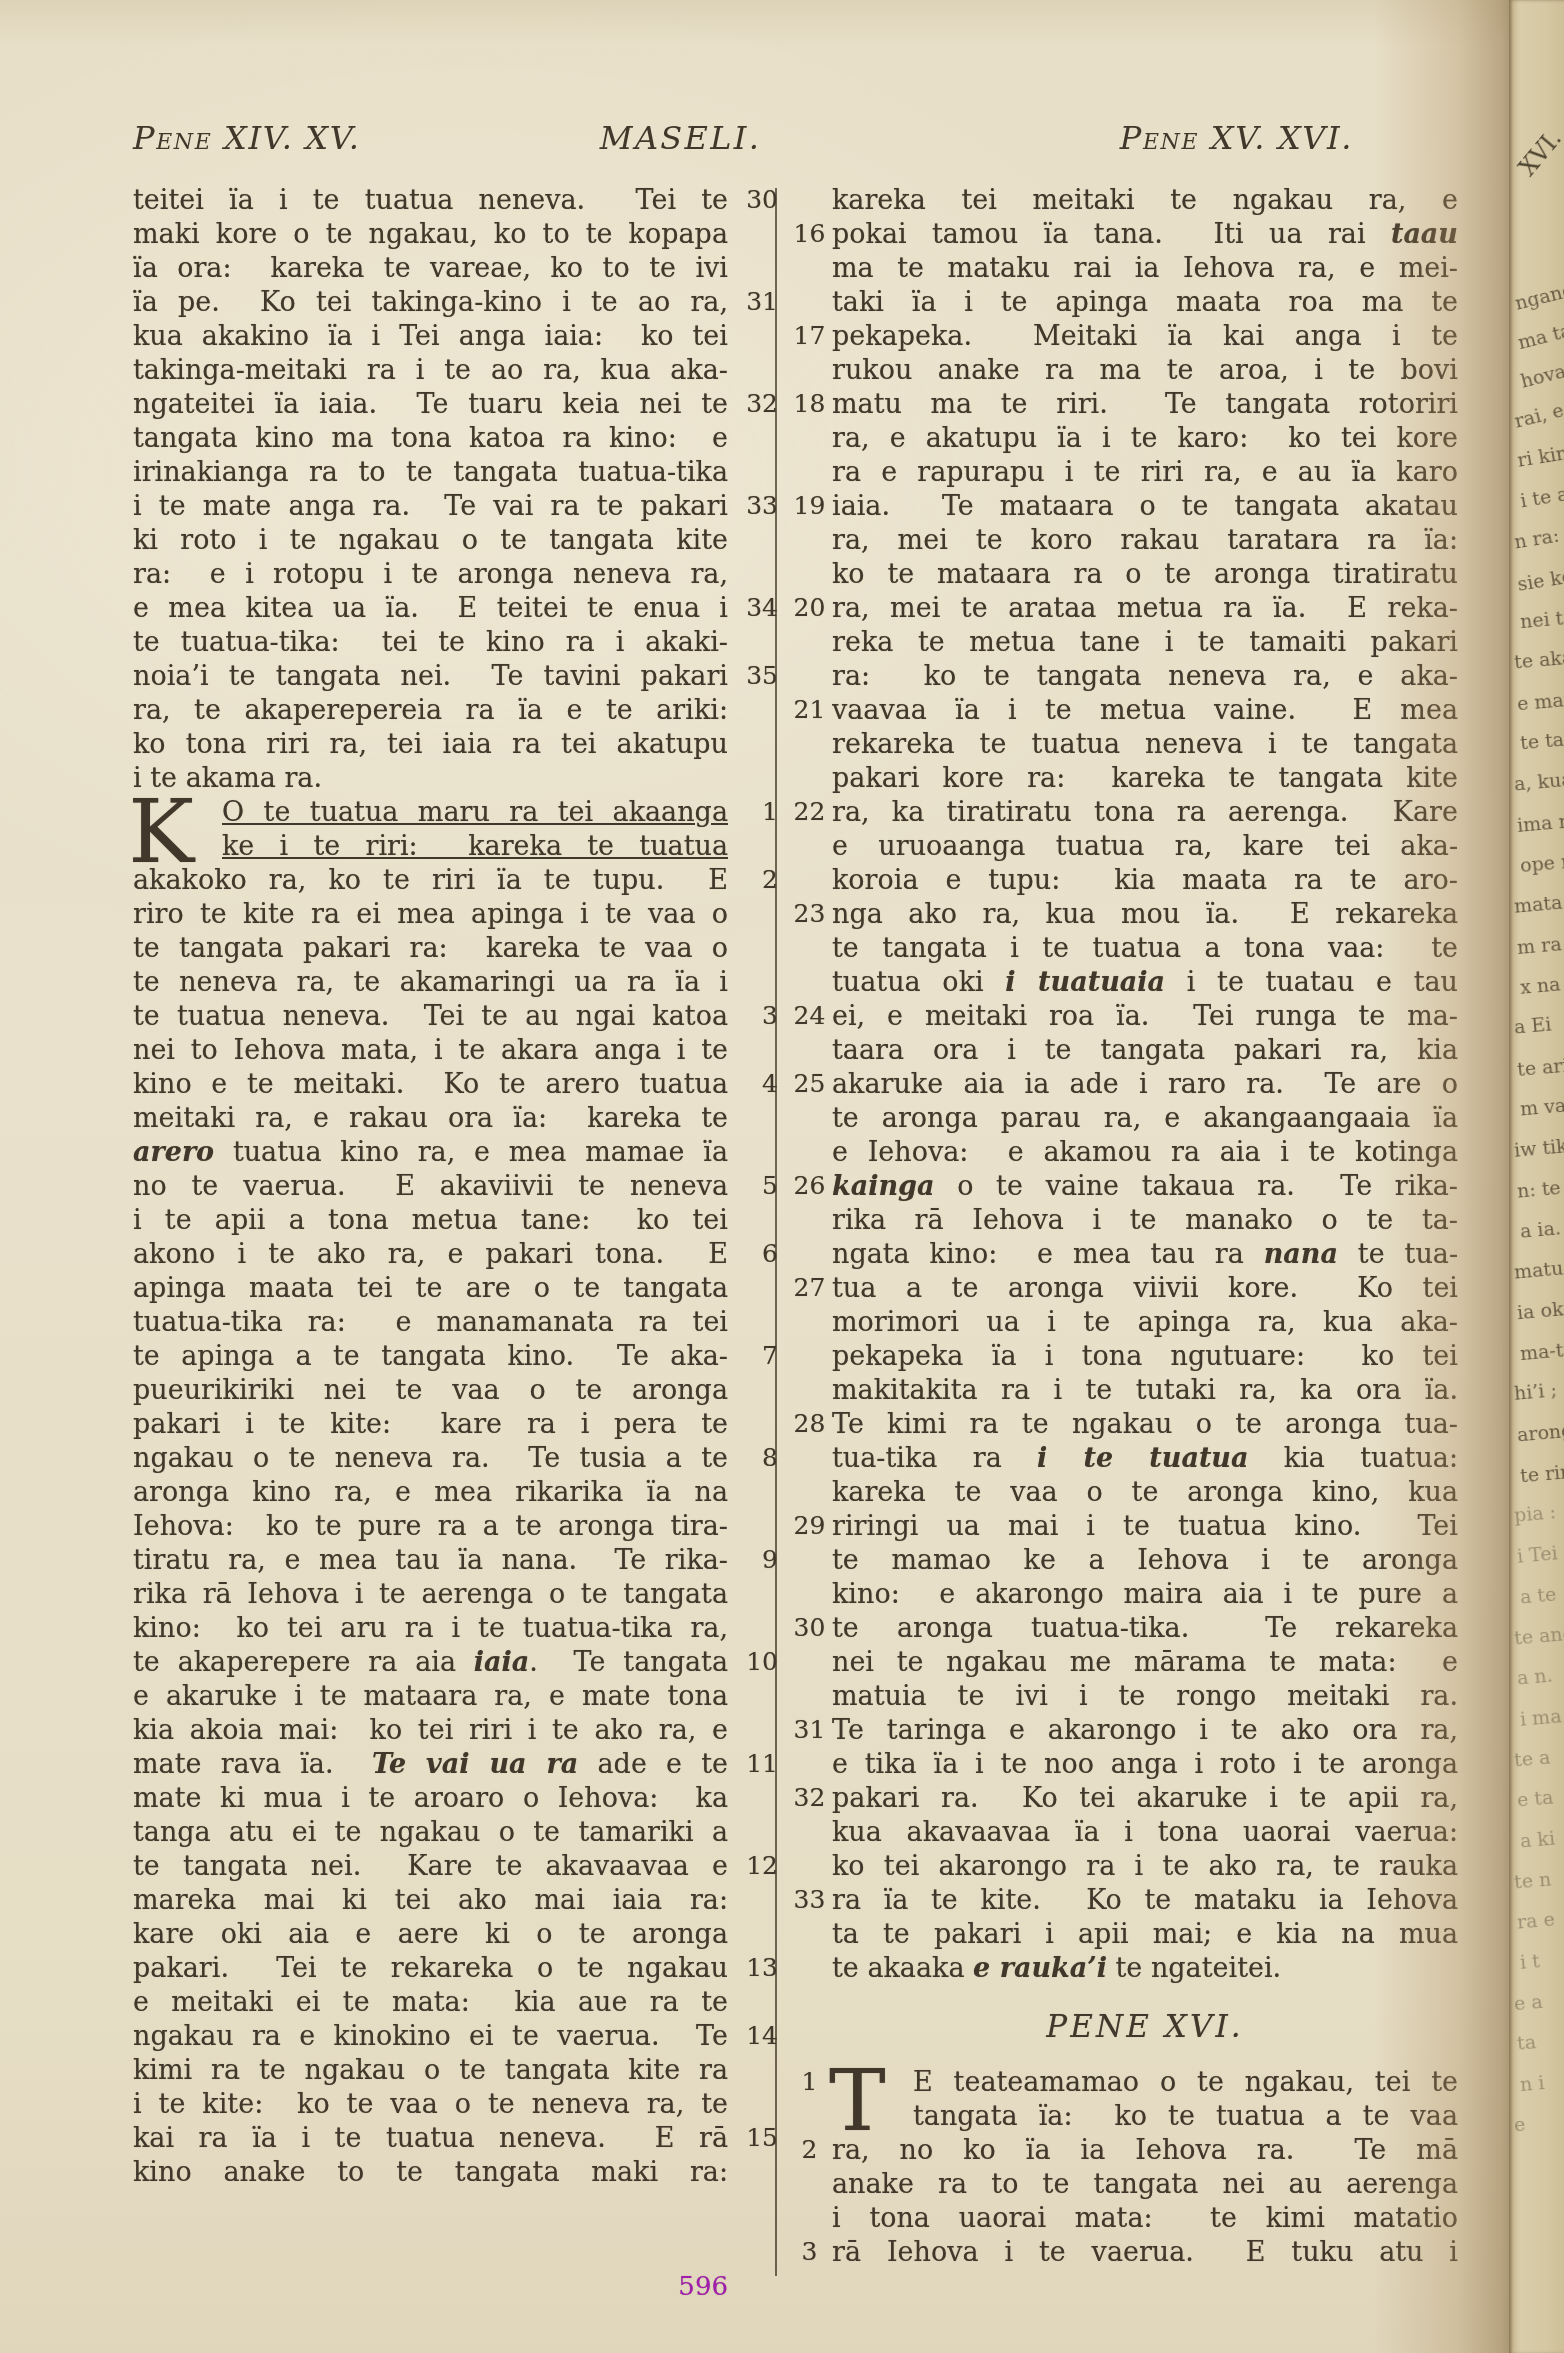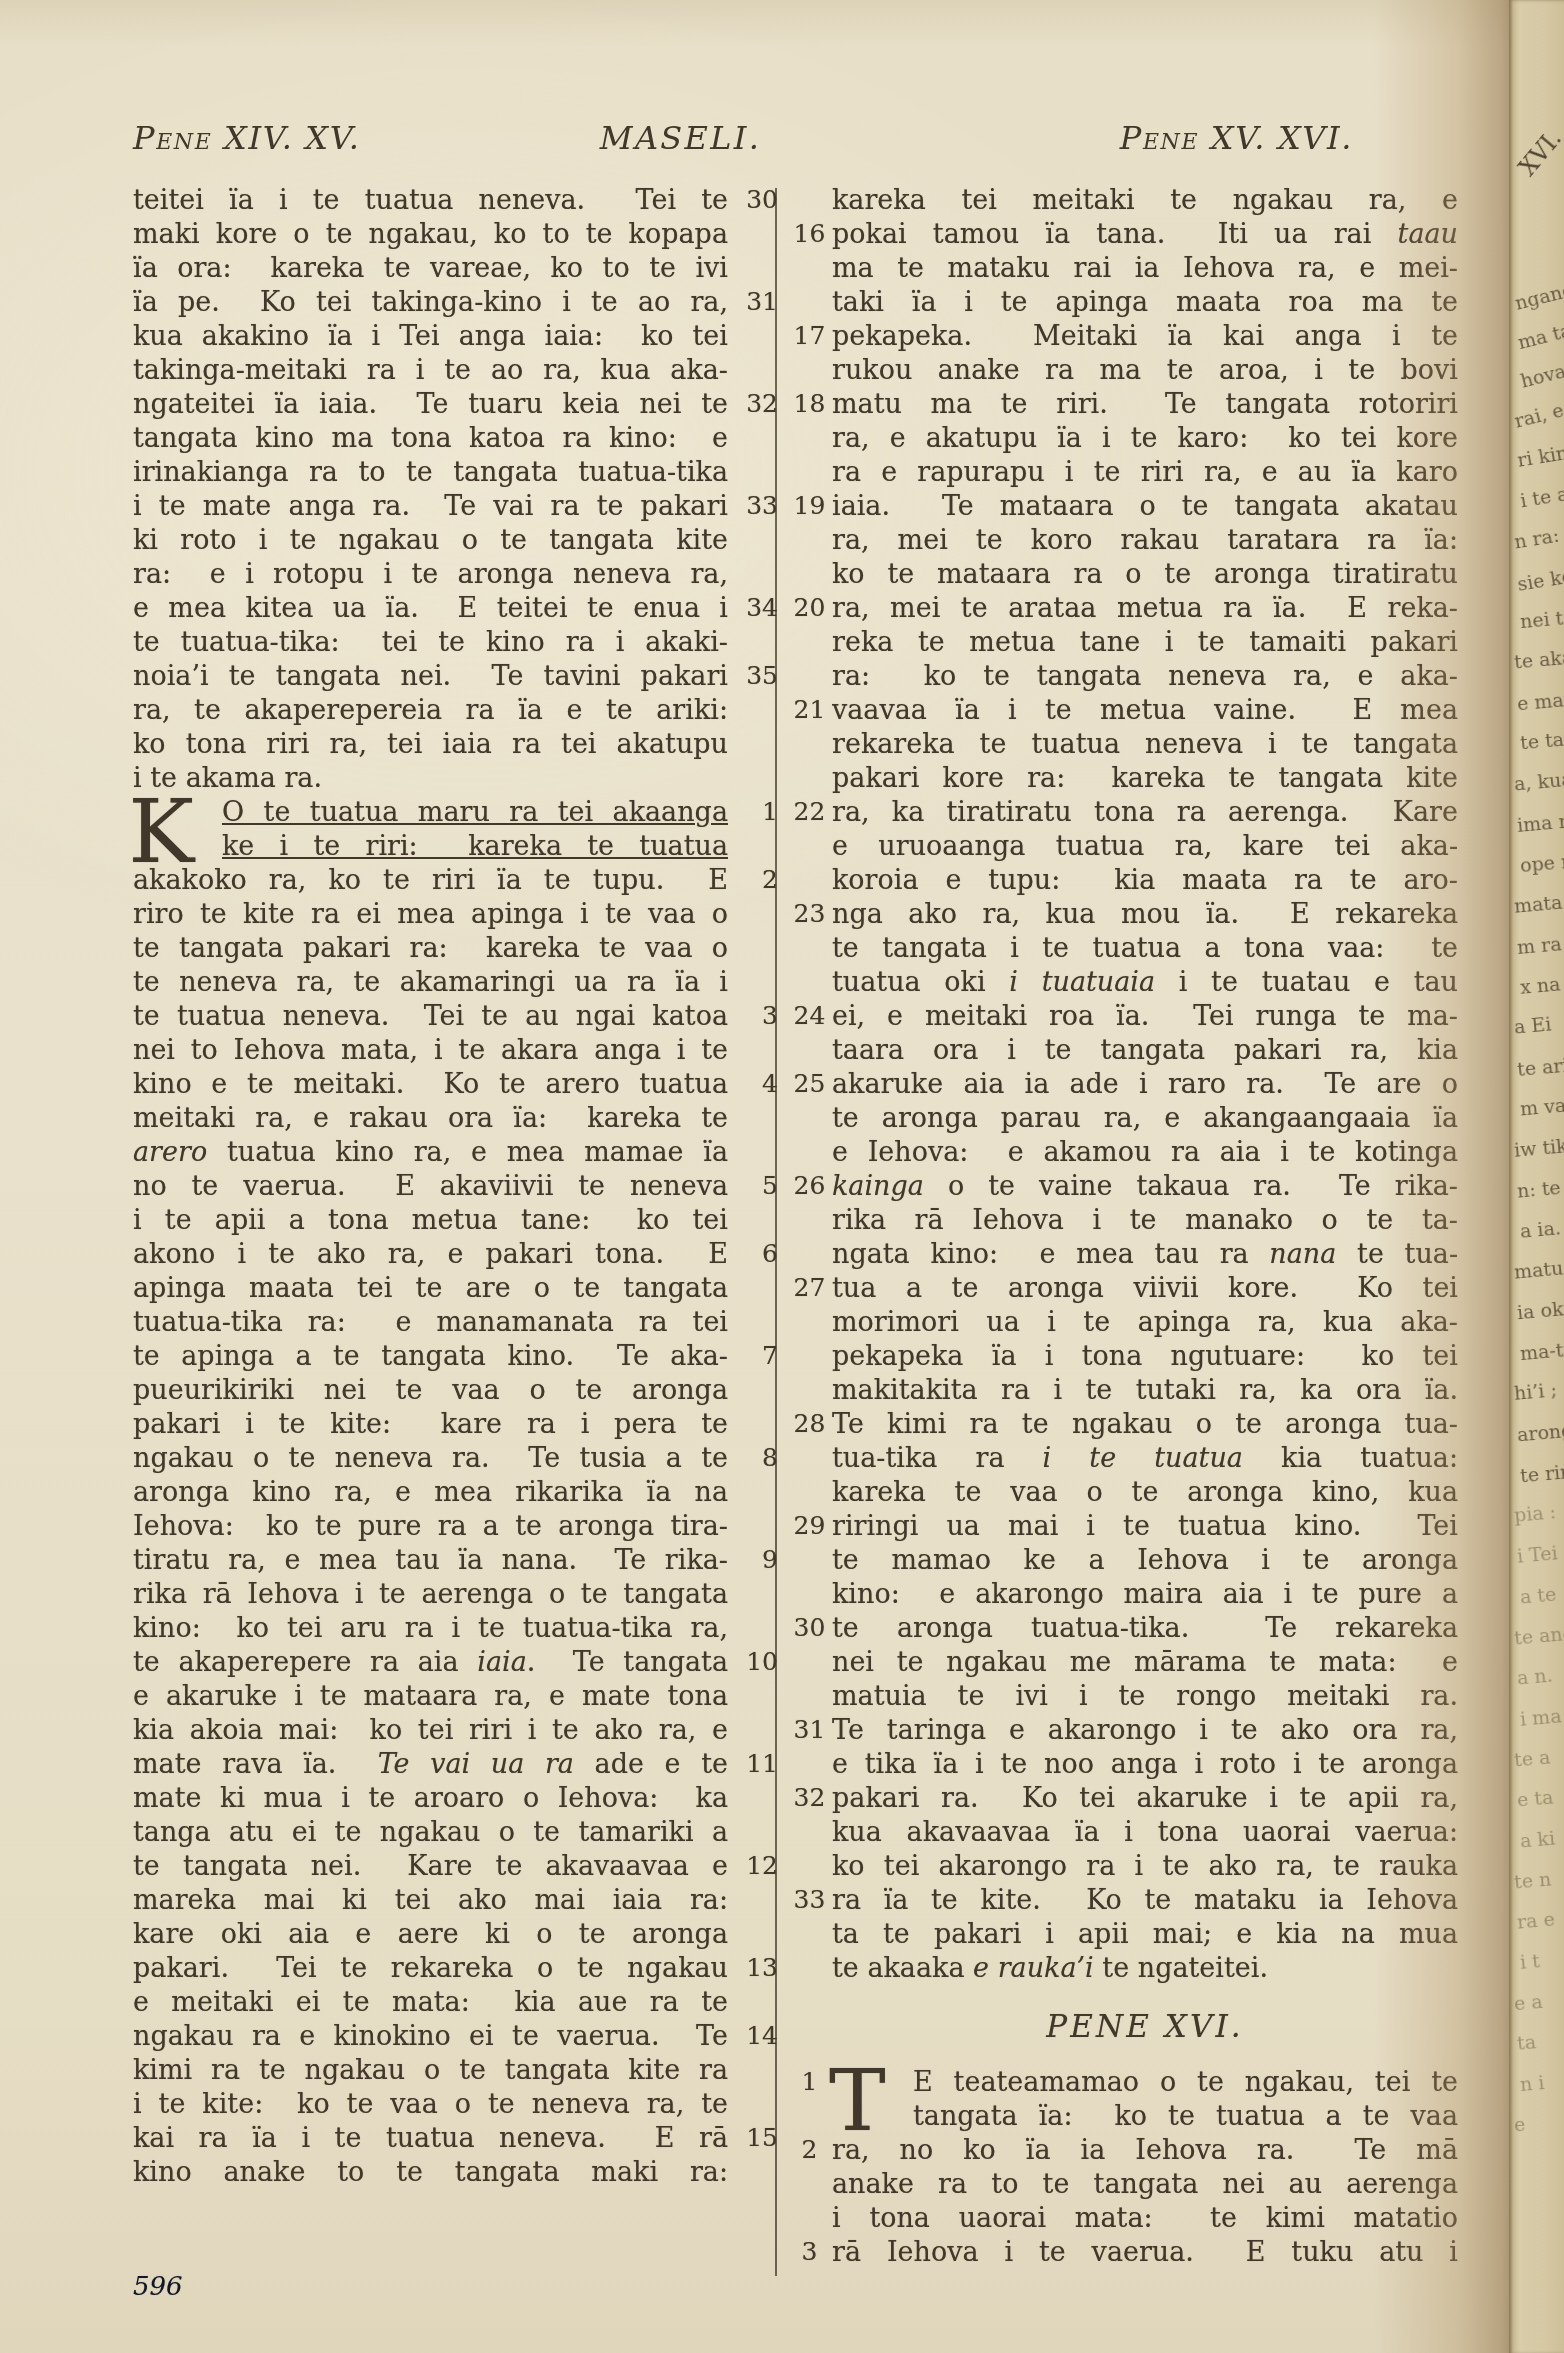--- a/index.html
+++ b/index.html
@@ -37,34 +37,34 @@
   .dropcap{position:absolute;top:1.6px;font-size:88px;line-height:69px;
         text-shadow:0 0 0.8px rgba(60,48,30,.7);}
   .col-left .dropcap{left:-4.7px;}
   .col-right .dropcap{left:42px;font-size:85px;}
   .col-left .txt.indent{padding-left:89px;text-decoration:underline;}
   .col-right .txt.indent{padding-left:81px;}
   
   .divider{position:absolute;left:775px;top:188px;width:2.3px;height:2088px;
         background:rgba(62,51,35,.72);}
   
-  .pagenum{position:absolute;top:2271px;left:133px;width:595px;text-align:left;
-        font-size:26px;color:#0f172a;text-shadow:0 0 0.8px rgba(72,58,36,.45);font-style:italic;}
+  .pagenum{position:absolute;top:2271px;left:133px;width:595px;text-align:right;
+        font-size:26px;color:#a21caf;text-shadow:0 0 0.8px rgba(72,58,36,.45);}
   
   .curve{position:absolute;right:36px;top:0;width:156px;height:100%;pointer-events:none;
         background:linear-gradient(to right, rgba(190,164,118,0), rgba(178,150,104,.38) 55%,
                    rgba(150,121,78,.55) 82%, rgba(112,87,52,.72) 100%);}
   .fore-edge{position:absolute;right:0;top:0;width:56px;height:100%;overflow:hidden;
         background:linear-gradient(to right,#c3b188 0px,#d9cdaa 11px,#d5c8a3 36px,#cdbf97 56px);
         box-shadow:inset 2.3px 0 3.1px rgba(90,70,40,.55);}
   .edge-frag{position:absolute;font-size:19px;color:#564934;white-space:nowrap;
         transform:rotate(-6deg);filter:blur(0.3px);}
   .edge-corner{position:absolute;top:139px;left:6.3px;font-size:23.5px;color:#4e4430;
         transform:rotate(-50deg);filter:blur(0.2px);}
-  i{font-style:italic;}
+  i{font-style:italic;font-weight:bold;}
 </style>
 </head>
 <body>
 
 <div class="runhead">
   <span class="rh-left">Pene XIV. XV.</span>
   <span class="rh-center">MASELI.</span>
   <span class="rh-right">Pene XV. XVI.</span>
 </div>
 

